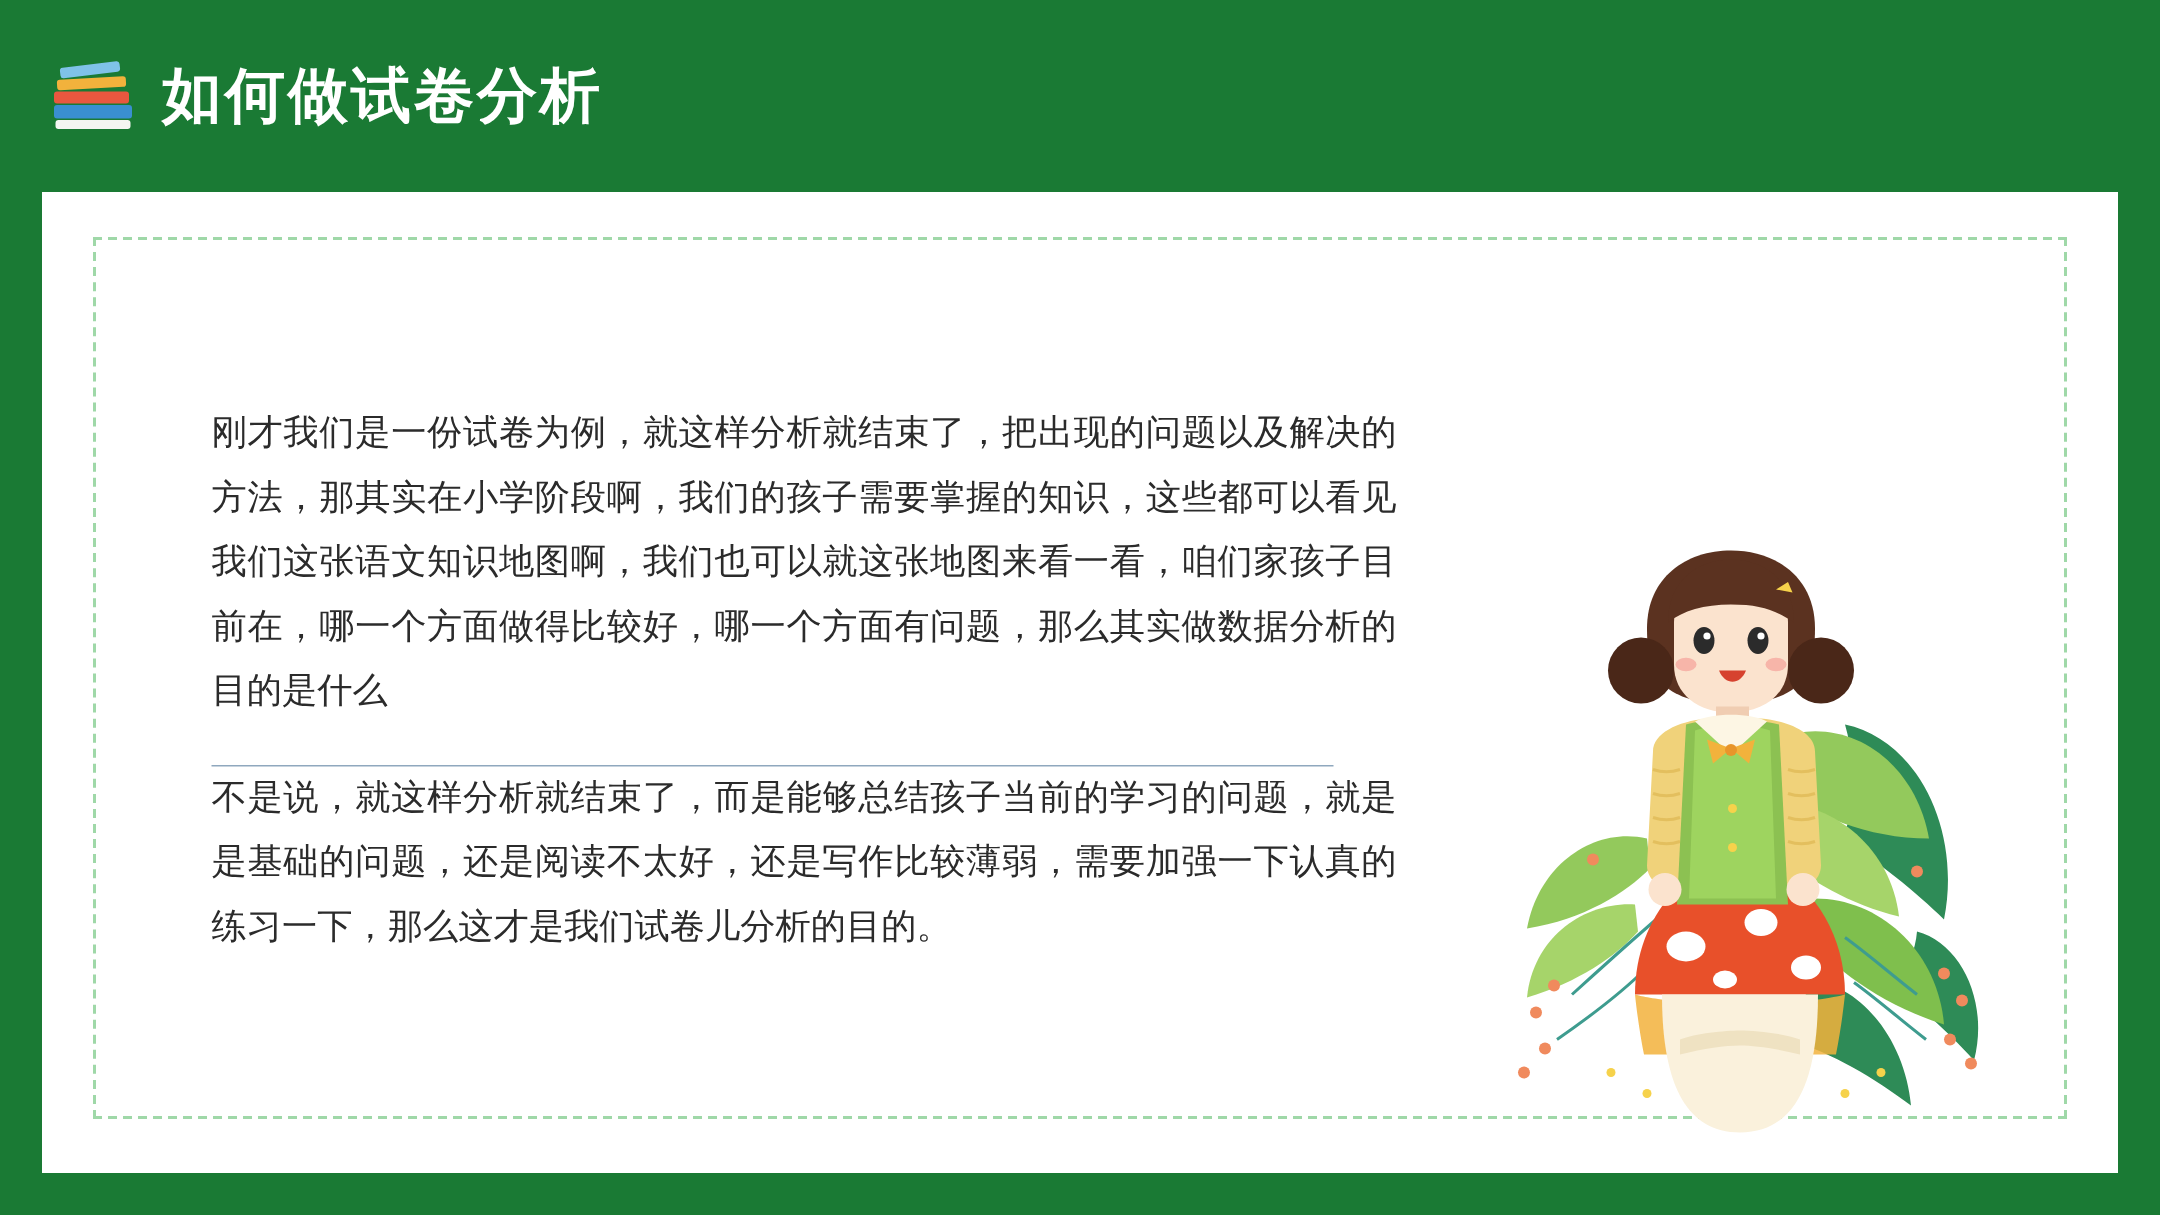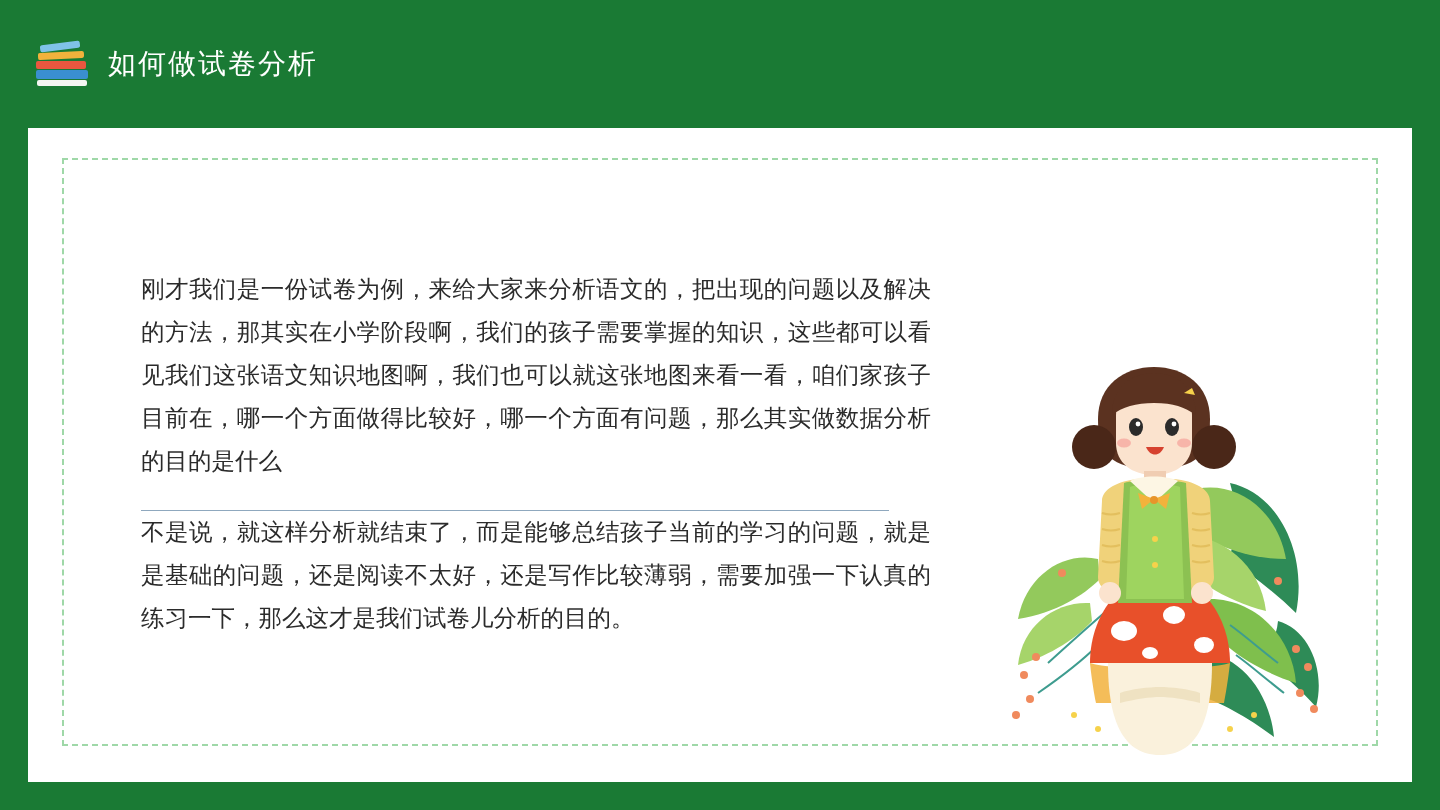--- a/index.html
+++ b/index.html
@@ -33,22 +33,22 @@
     border-radius: 2px;
   }
   .bk1 { left: 4px;  top: 2px;  width: 40px; height: 7px;  background: #7FC2E8; transform: rotate(-7deg); }
   .bk2 { left: 2px;  top: 11px; width: 46px; height: 7px;  background: #F2B23C; transform: rotate(-3deg); }
   .bk3 { left: 0px;  top: 20px; width: 50px; height: 8px;  background: #E9573F; }
   .bk4 { left: 0px;  top: 29px; width: 52px; height: 9px;  background: #3A8FD0; }
   .bk5 { left: 1px;  top: 39px; width: 50px; height: 6px;  background: #F4F6F2; }
 
   .header-title {
     color: #FFFFFF;
-    font-size: 28px;
-    font-weight: normal;
+    font-size: 40px;
+    font-weight: bold;
     letter-spacing: 2px;
     line-height: 1;
   }
 
   
   .card {
     position: absolute;
     left: 28px; top: 128px;
     width: 1384px; height: 654px;
     background: #FFFFFF;
@@ -105,21 +105,21 @@
     <div class="bk bk4"></div>
     <div class="bk bk5"></div>
   </div>
   <div class="header-title">如何做试卷分析</div>
 </div>
 
 <div class="card">
   <div class="dashed-frame"></div>
 
   <div class="text-col">
-    <div class="para p1">刚才我们是一份试卷为例，来给大家来分析语文的，把出现的问题以及解决的方法，那其实在小学阶段啊，我们的孩子需要掌握的知识，这些都可以看见我们这张语文知识地图啊，我们也可以就这张地图来看一看，咱们家孩子目前在，哪一个方面做得比较好，哪一个方面有问题，那么其实做数据分析的目的是什么</div>
+    <div class="para p1">刚才我们是一份试卷为例，就这样分析就结束了，把出现的问题以及解决的方法，那其实在小学阶段啊，我们的孩子需要掌握的知识，这些都可以看见我们这张语文知识地图啊，我们也可以就这张地图来看一看，咱们家孩子目前在，哪一个方面做得比较好，哪一个方面有问题，那么其实做数据分析的目的是什么</div>
     <div class="divider"></div>
     <div class="para p2">不是说，就这样分析就结束了，而是能够总结孩子当前的学习的问题，就是是基础的问题，还是阅读不太好，还是写作比较薄弱，需要加强一下认真的练习一下，那么这才是我们试卷儿分析的目的。</div>
   </div>
 
   <div class="illus">
     <svg width="360" height="420" viewBox="0 0 360 420" xmlns="http://www.w3.org/2000/svg">
 
       <g>
         <path d="M252 120 C300 130 330 190 318 250 C300 232 272 210 250 196 C262 170 258 142 252 120 Z" fill="#2E8B57"></path>
         <path d="M300 258 C330 266 348 306 338 344 C322 326 300 306 284 296 C294 284 299 270 300 258 Z" fill="#2E8B57"></path>

